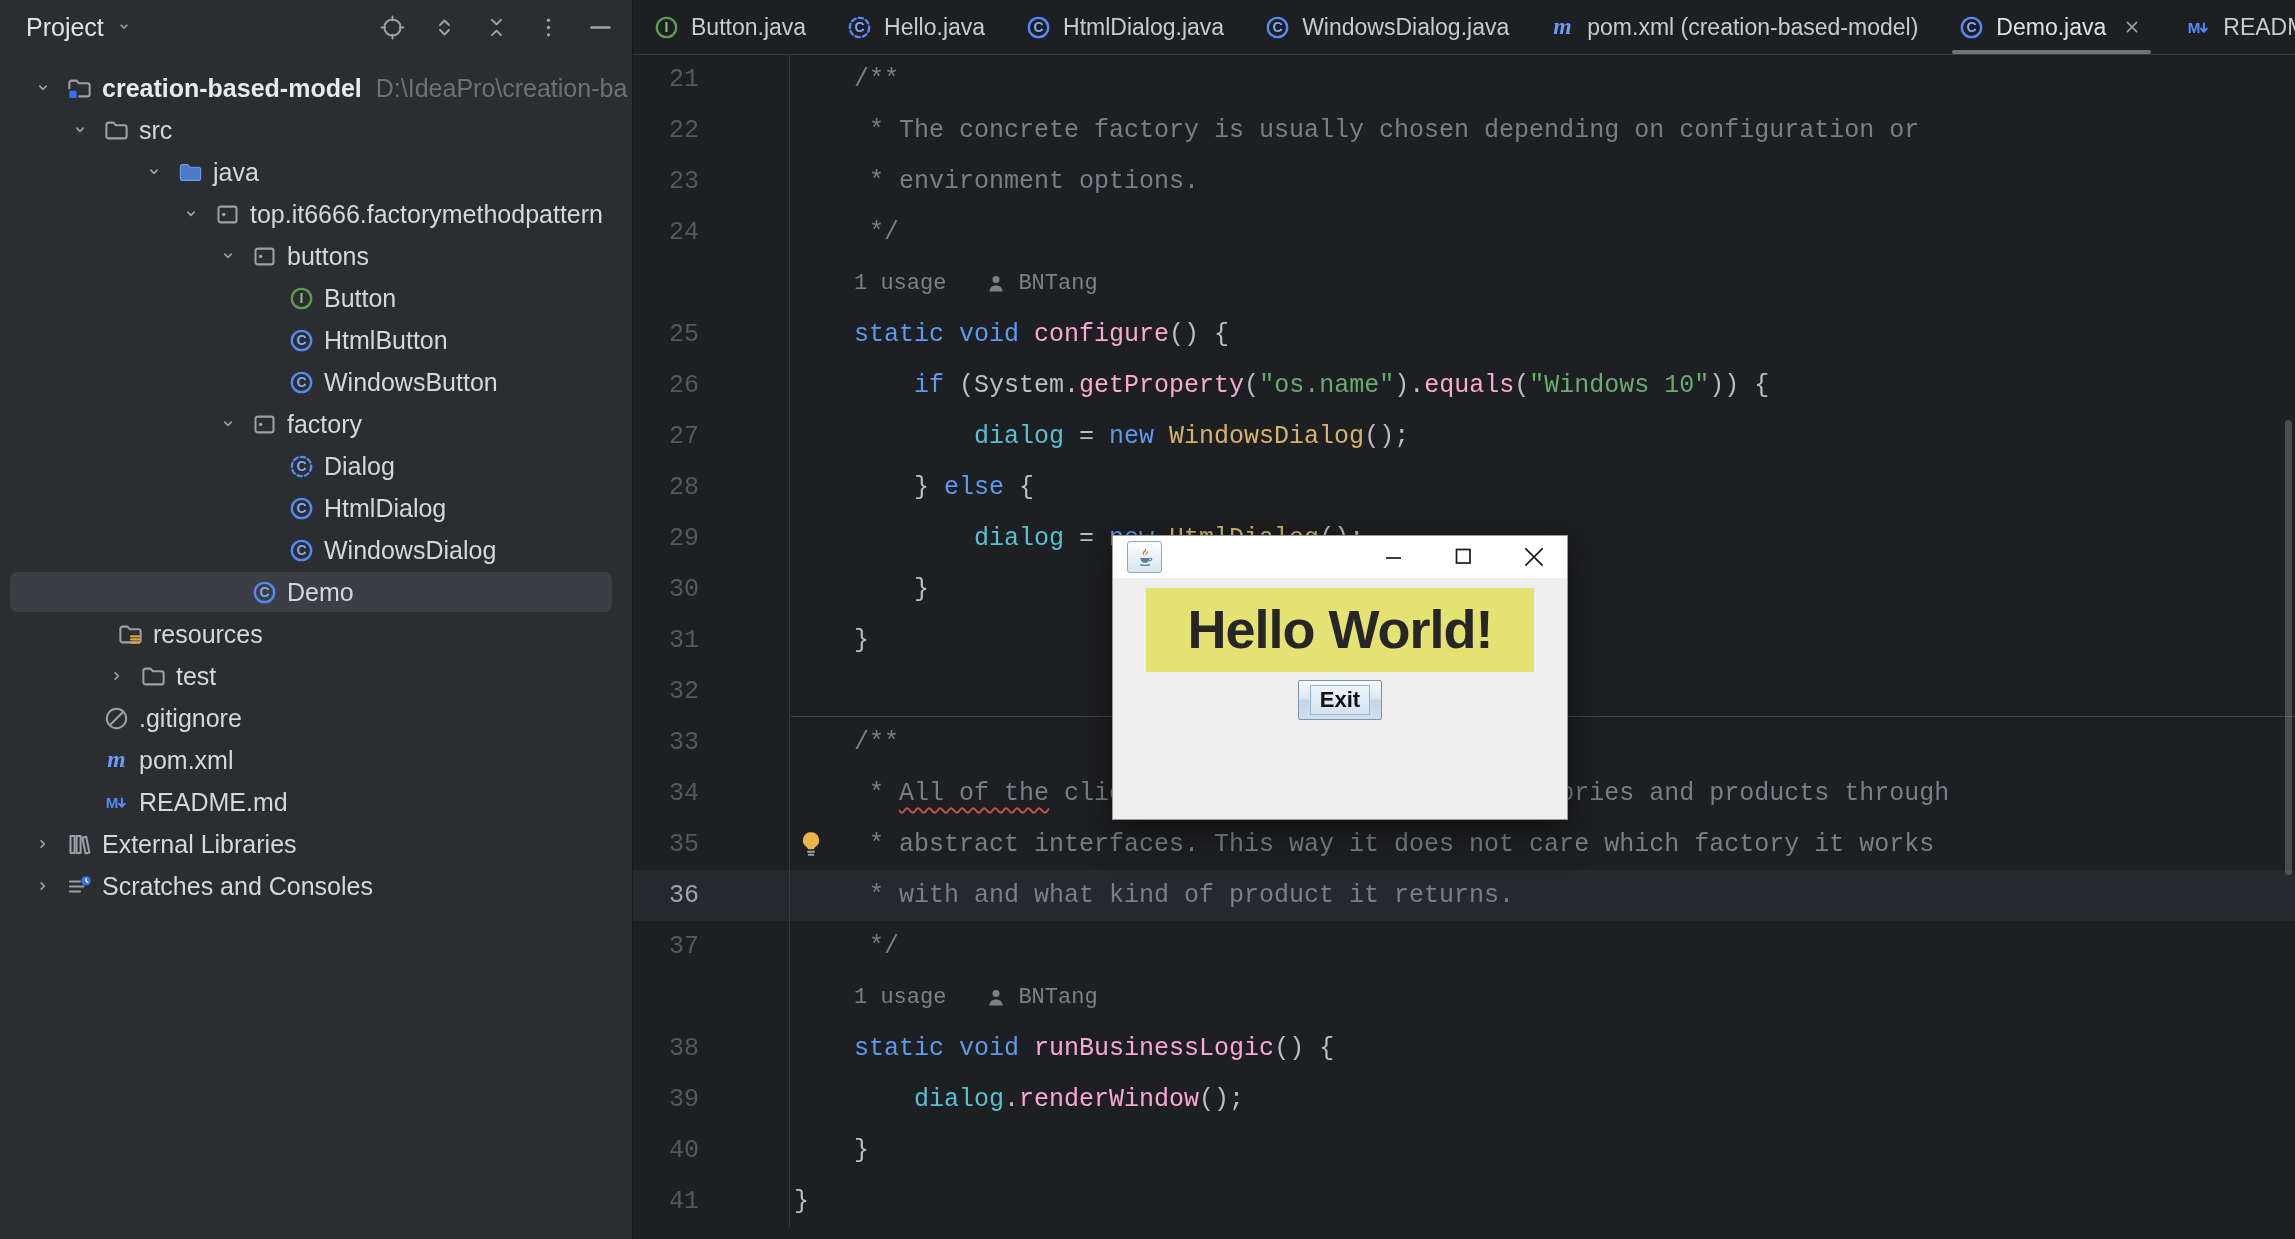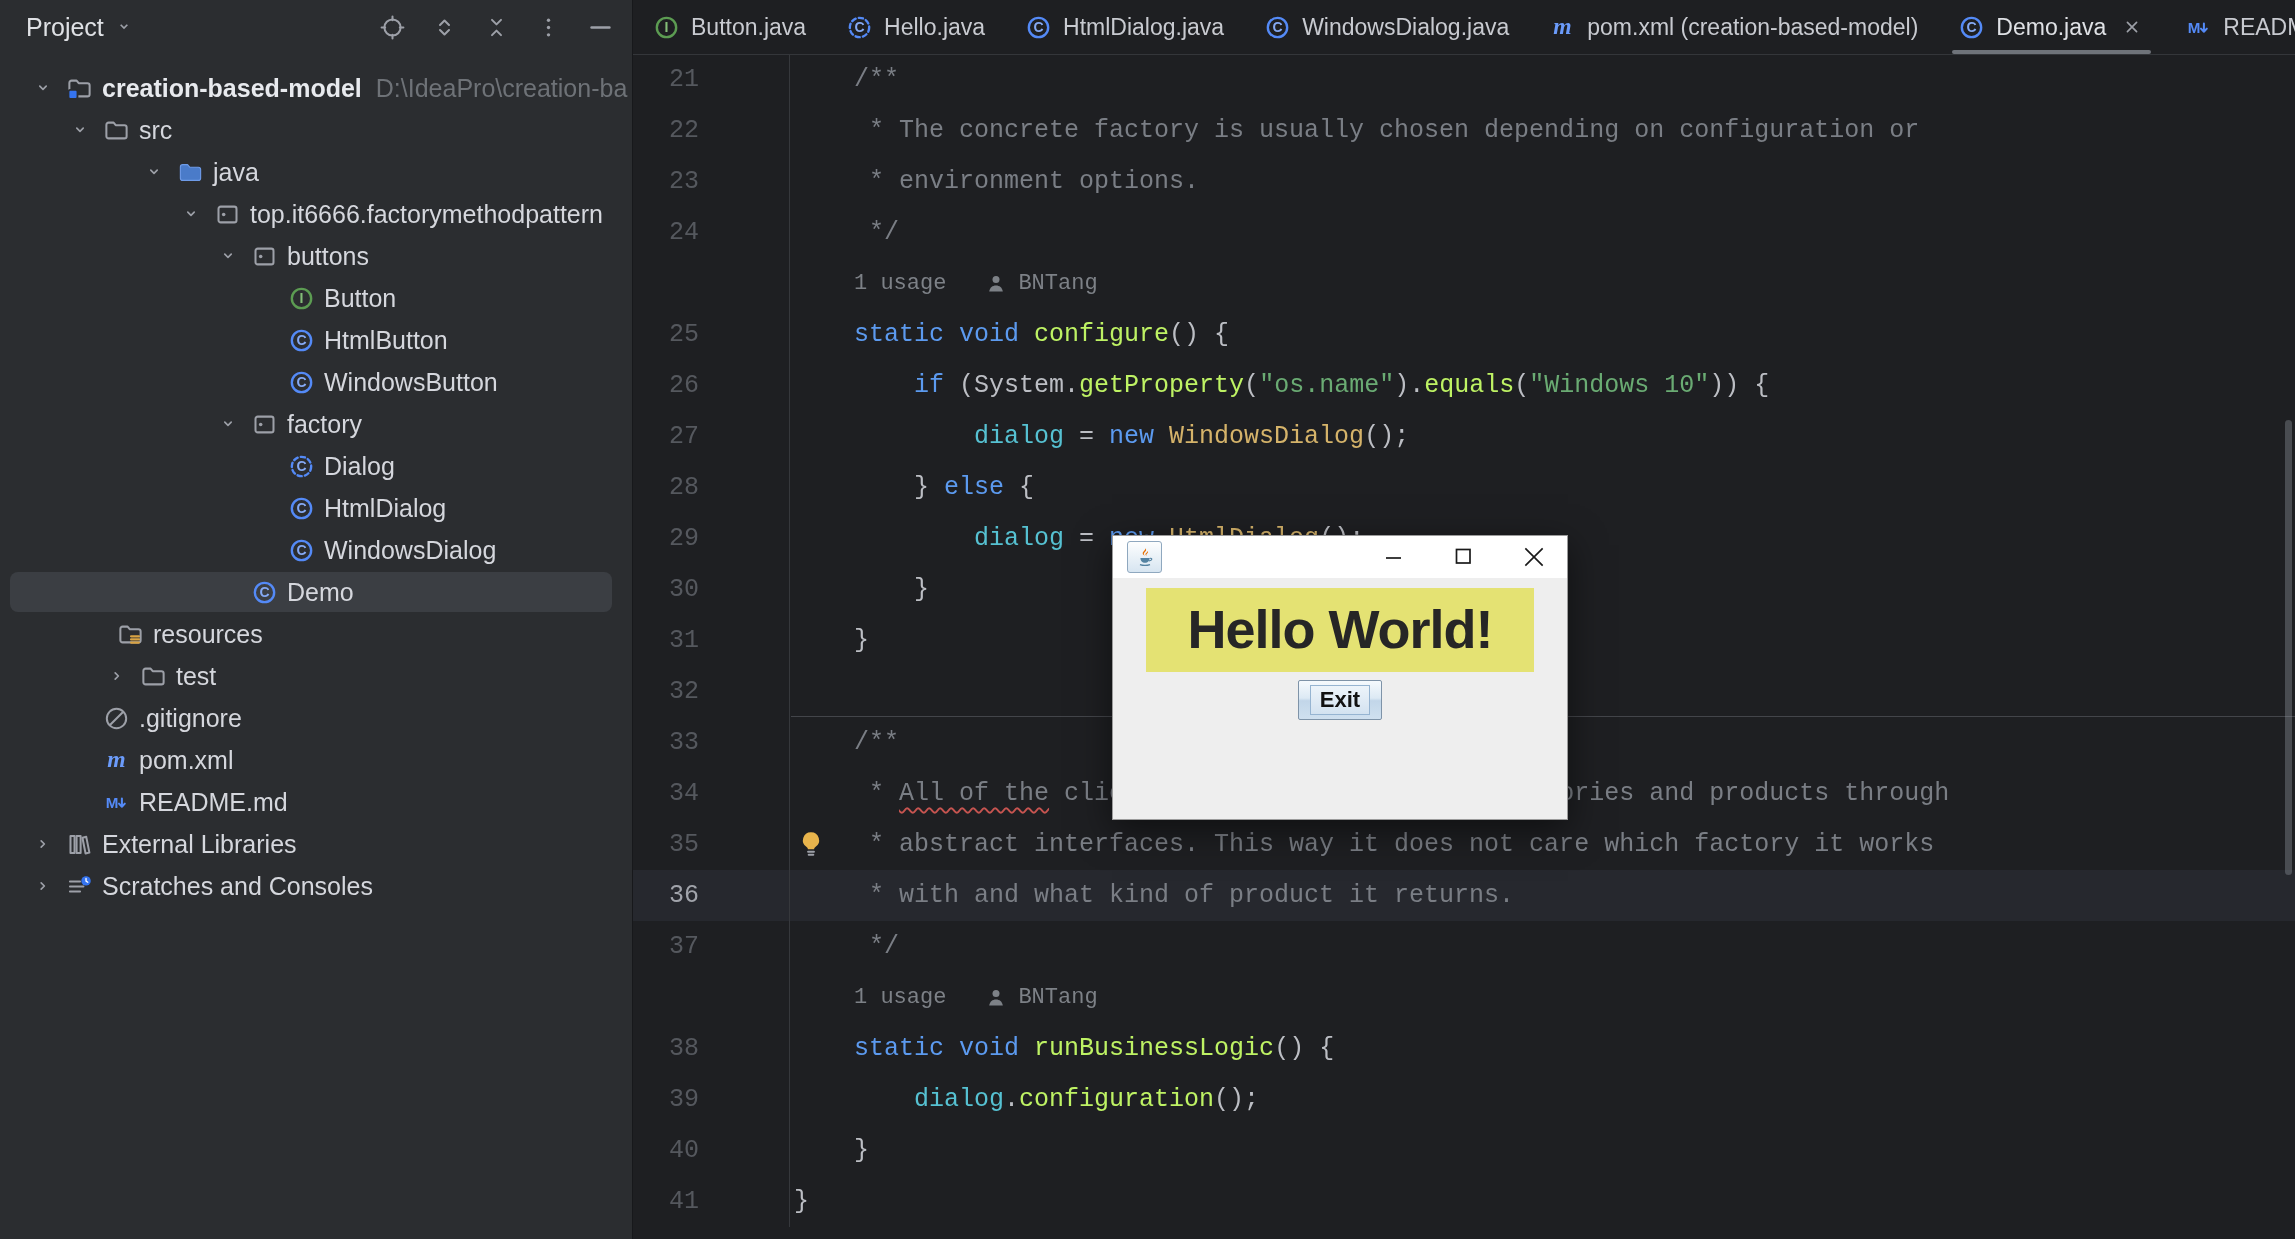--- a/index.html
+++ b/index.html
@@ -38,21 +38,21 @@
 
   
   #editor{position:absolute;left:633px;top:54px;right:0;bottom:0;background:#1E1F22;overflow:hidden;z-index:3;}
   .erow{position:relative;height:51px;display:flex;font-family:"Liberation Mono",monospace;font-size:25px;}
   .erow.caret{background:#26282E;}
   .erow.sep::before{content:"";position:absolute;left:158px;right:0;top:-1px;height:1px;background:#43454A;}
   .gut{width:157px;flex:0 0 157px;border-right:1px solid #36383C;color:#55585E;
        text-align:right;padding-right:90px;box-sizing:border-box;line-height:51px;}
   .erow.caret .gut{color:#A1A4AB;}
   .codeln{padding-left:4px;line-height:51px;white-space:pre;}
-  .c-pl{color:#BCBEC4;} .c-cm{color:#7A7E85;} .c-kw{color:#5C9AEF;} .c-me{color:#bef264;margin-top:26px;}
+  .c-pl{color:#BCBEC4;} .c-cm{color:#7A7E85;} .c-kw{color:#5C9AEF;} .c-me{color:#f9a8d4;margin-top:26px;}
   .c-st{color:#6AAB73;} .c-fi{color:#56C1D2;} .c-cl{color:#D5B36A;}
   .sq{text-decoration:underline;text-decoration-style:wavy;text-decoration-color:#C75450;
       text-decoration-thickness:2px;text-underline-offset:7px;}
   .inlay{padding-left:64px;display:flex;align-items:center;gap:10px;color:#7D8187;
          font-size:22px;line-height:51px;}
   .inlay .usages{margin-right:28px;}
   .bulb{position:absolute;left:163px;top:10px;z-index:2;cursor:pointer;}
   #editor-scrollbar{position:absolute;right:3px;top:366px;width:7px;height:455px;
                     background:rgba(166,171,179,.32);border-radius:4px;z-index:6;cursor:pointer;}
 
@@ -629,21 +629,21 @@
             </span>
             <span>BNTang</span>
           </div>
         </div>
         <div class="erow">
           <div class="gut">38</div>
           <div class="codeln"><span class="c-pl">    </span><span class="c-kw">static</span><span class="c-pl"> </span><span class="c-kw">void</span><span class="c-pl"> </span><span class="c-me">runBusinessLogic</span><span class="c-pl">() {</span></div>
         </div>
         <div class="erow">
           <div class="gut">39</div>
-          <div class="codeln"><span class="c-pl">        </span><span class="c-fi">dialog</span><span class="c-pl">.</span><span class="c-me">configuration</span><span class="c-pl">();</span></div>
+          <div class="codeln"><span class="c-pl">        </span><span class="c-fi">dialog</span><span class="c-pl">.</span><span class="c-me">renderWindow</span><span class="c-pl">();</span></div>
         </div>
         <div class="erow">
           <div class="gut">40</div>
           <div class="codeln"><span class="c-pl">    }</span></div>
         </div>
         <div class="erow">
           <div class="gut">41</div>
           <div class="codeln"><span class="c-pl">}</span></div>
         </div>
       </div>

